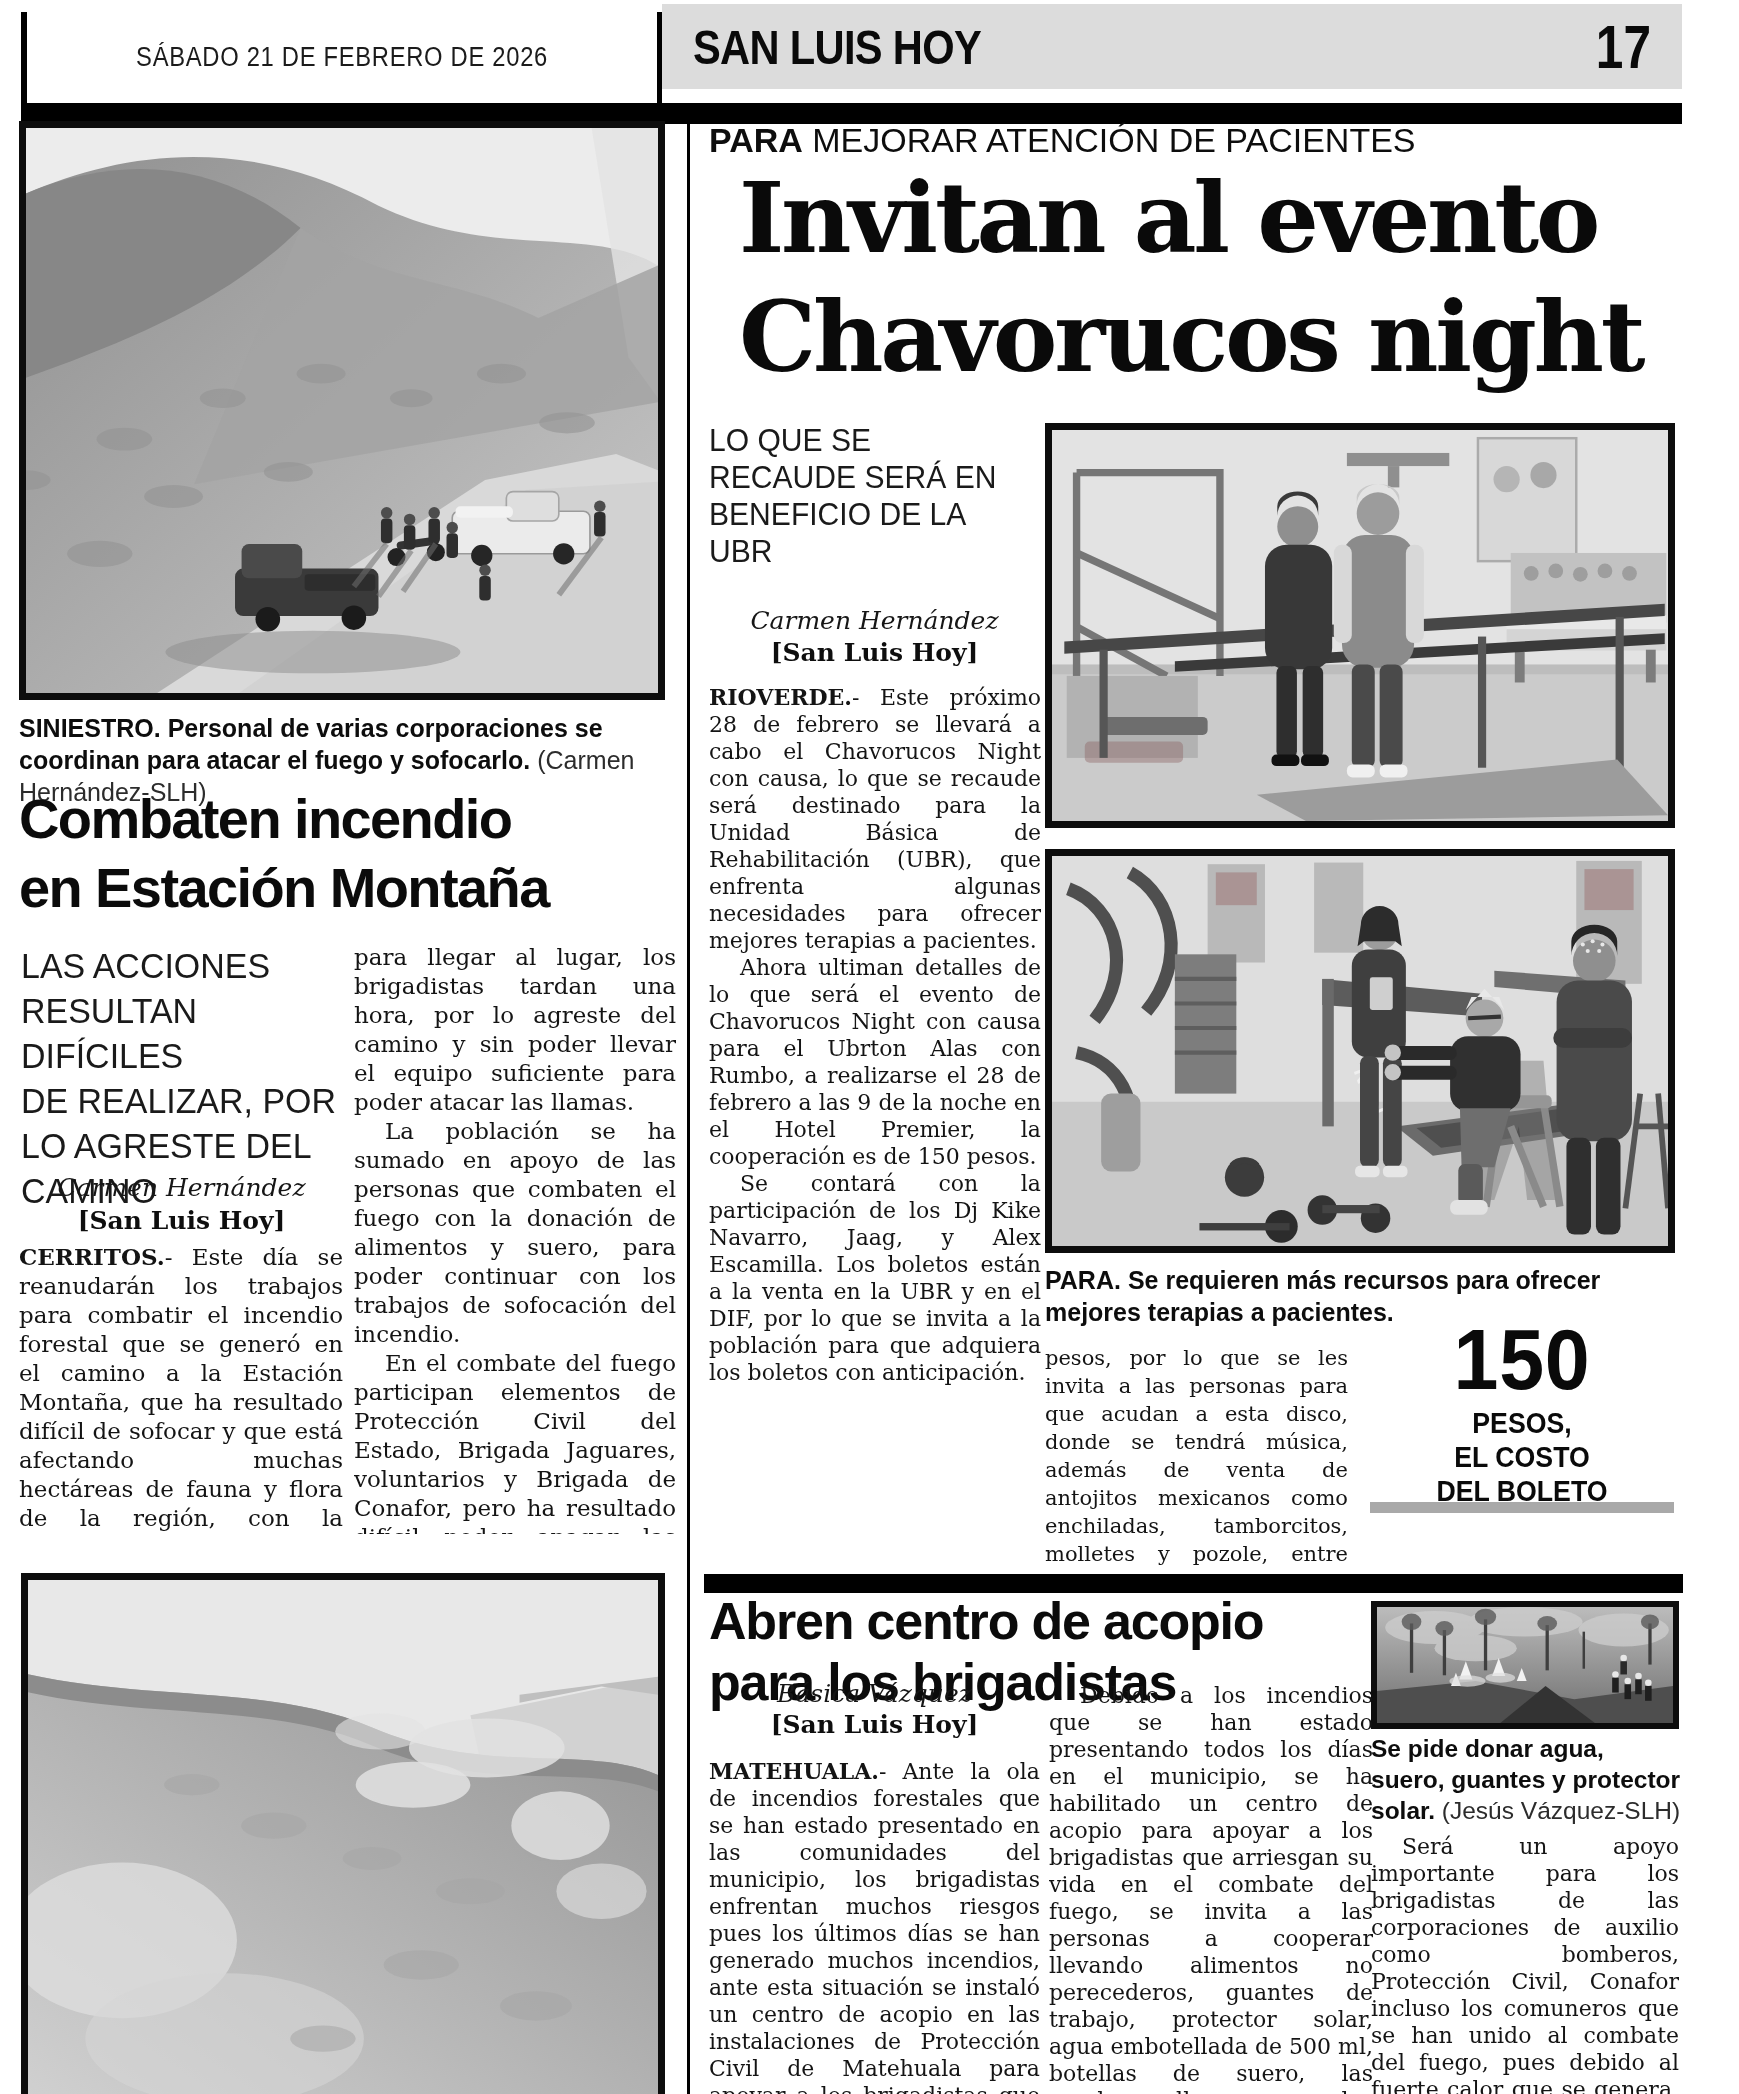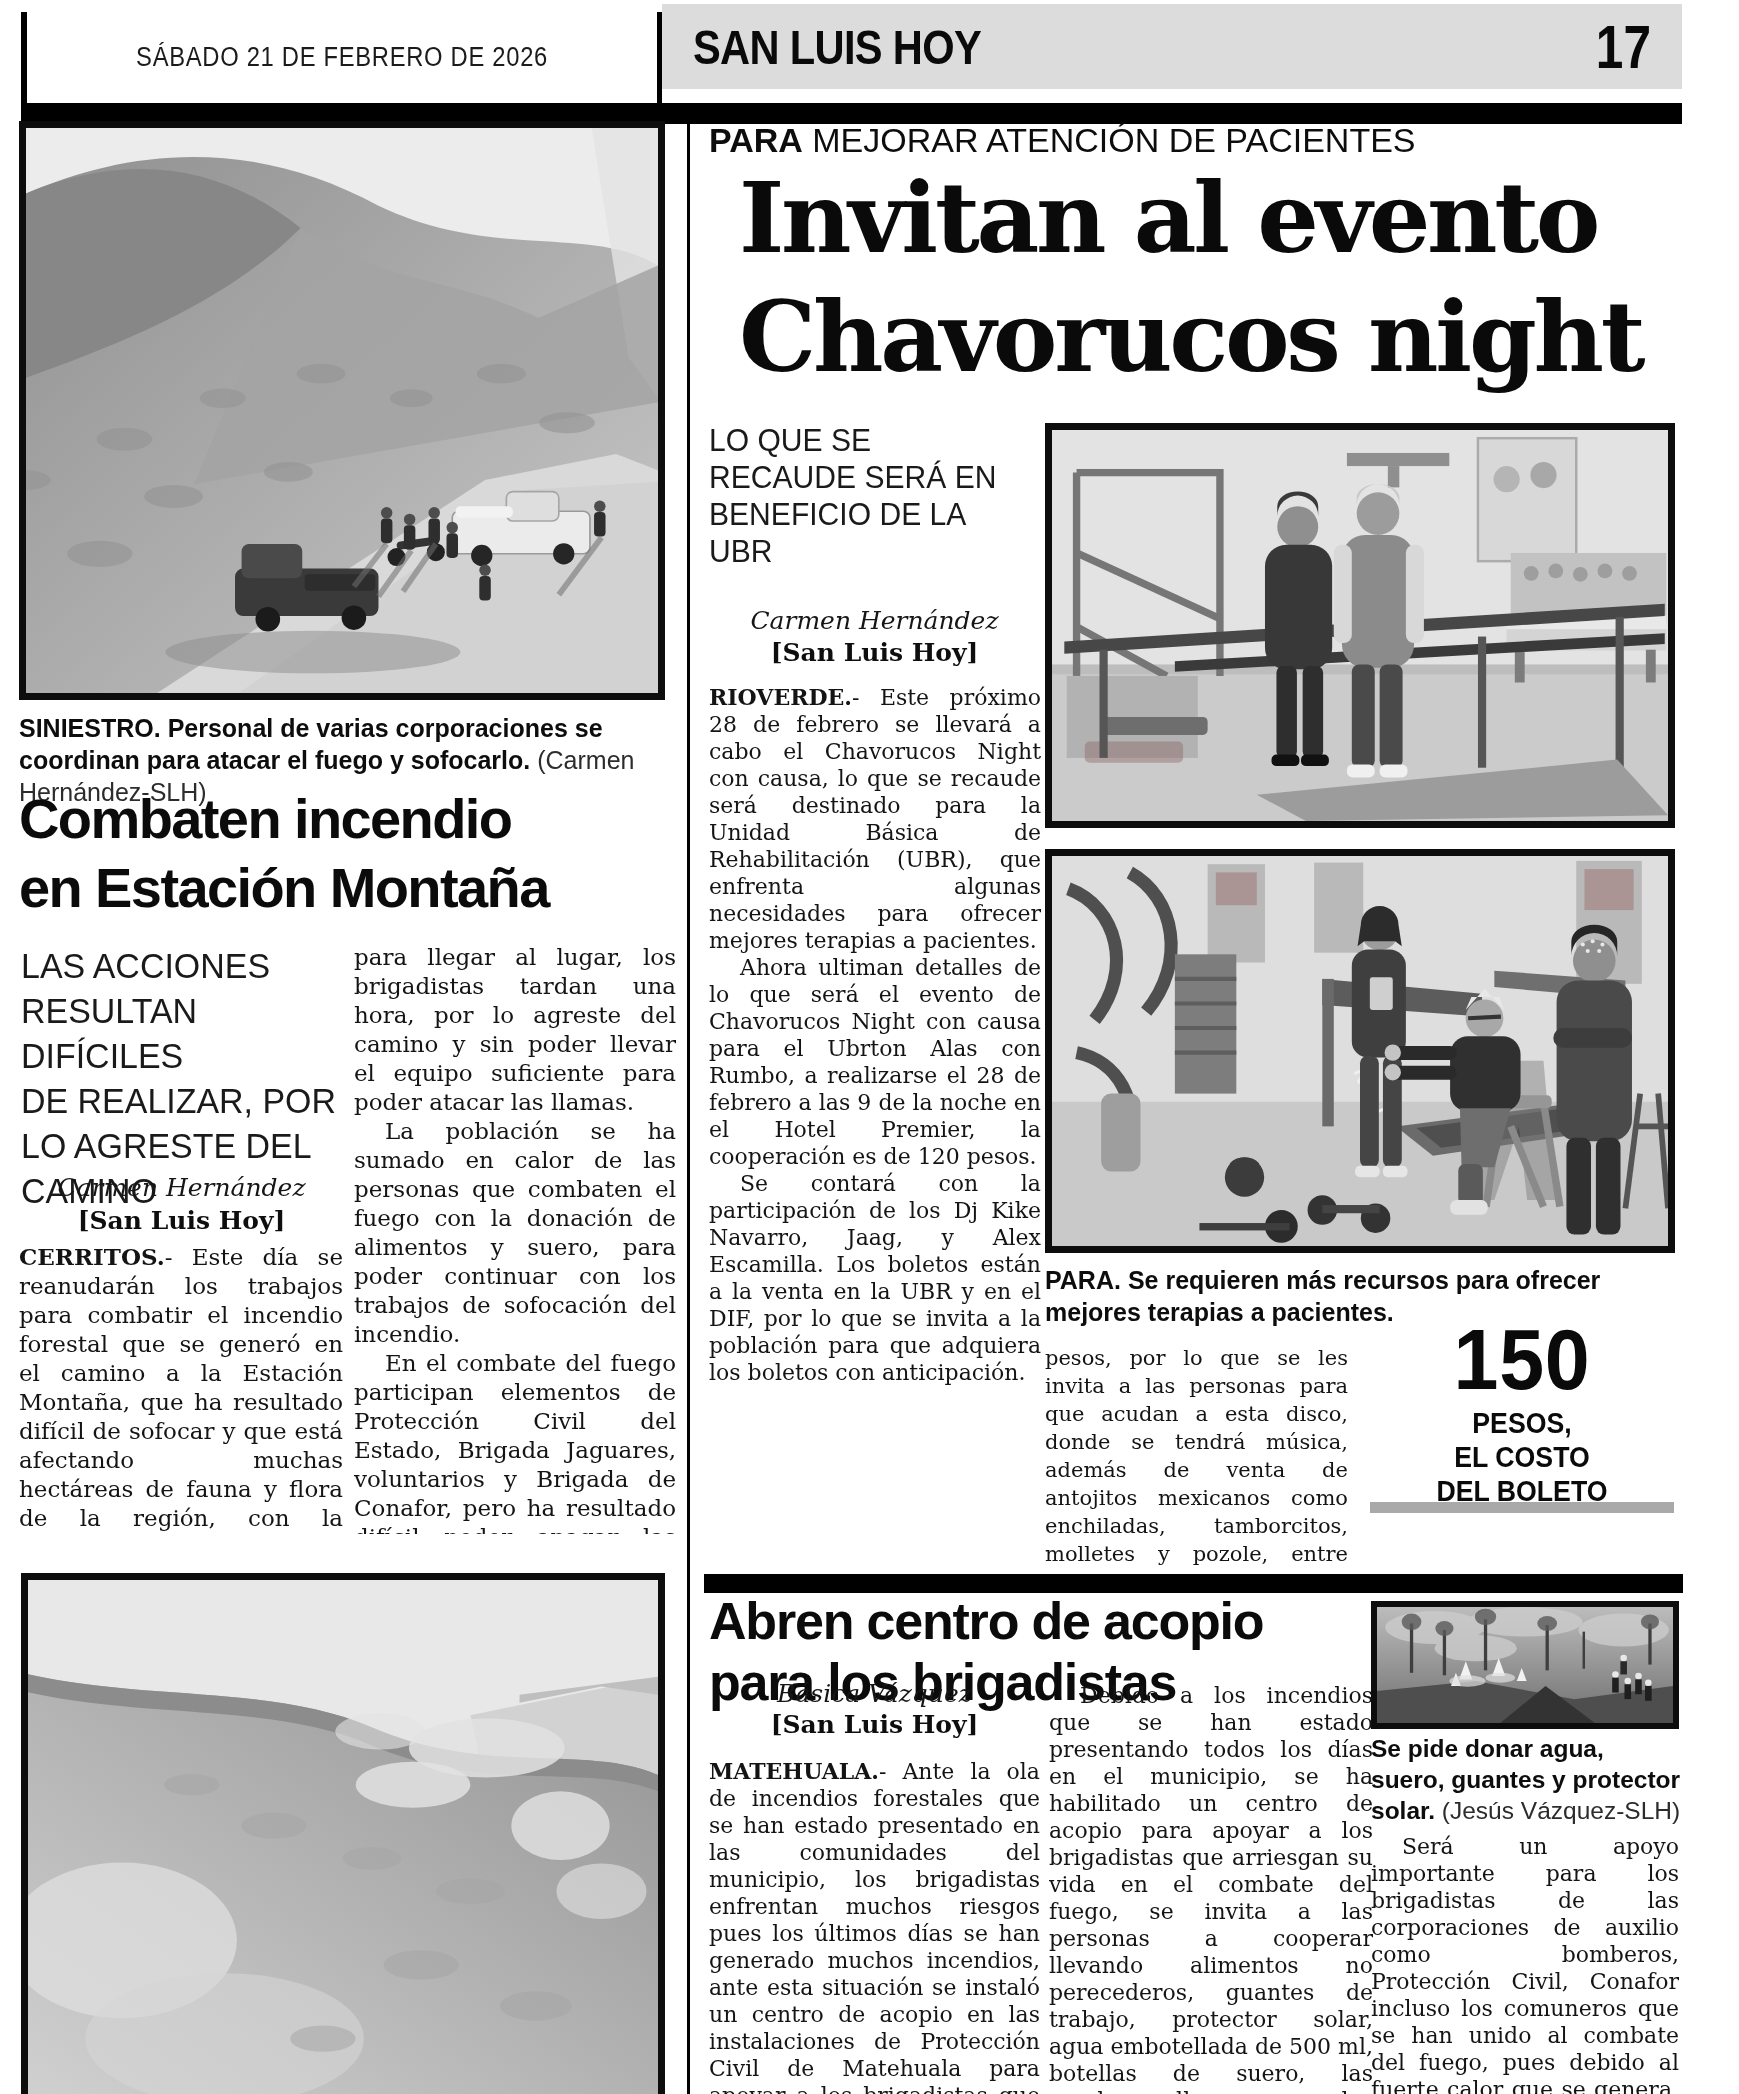--- a/index.html
+++ b/index.html
@@ -182,21 +182,21 @@
   <div class="abs by-author" style="left:20.5px;top:1173px;width:322px;">Carmen Hernández</div>
   <div class="abs by-source" style="left:20.5px;top:1206px;width:322px;">[San Luis Hoy]</div>
 
   <div class="abs bodytext" style="left:19px;top:1242px;width:324px;height:290px;">
     <p><span class="lead">CERRITOS.</span><span>- Este día se reanudarán los trabajos para combatir el incendio forestal que se generó en el camino a la Estación Montaña, que ha resultado difícil de sofocar y que está afectando muchas hectáreas de fauna y flora de la región, con la esperanza de que se pueda sofocar en su totalidad.</span></p>
 
   </div>
 
   <div class="abs bodytext" style="left:354px;top:943px;width:322px;height:591px;">
     <p>para llegar al lugar, los brigadistas tardan una hora, por lo agreste del camino y sin poder llevar el equipo suficiente para poder atacar las llamas.</p>
-    <p class="indent">La población se ha sumado en calor de las personas que combaten el fuego con la donación de alimentos y suero, para poder continuar con los trabajos de sofocación del incendio.</p>
+    <p class="indent">La población se ha sumado en apoyo de las personas que combaten el fuego con la donación de alimentos y suero, para poder continuar con los trabajos de sofocación del incendio.</p>
     <p class="indent">En el combate del fuego participan elementos de Protección Civil del Estado, Brigada Jaguares, voluntarios y Brigada de Conafor, pero ha resultado difícil poder apagar las llamas.</p>
 
   </div>
 
   <div class="abs black" style="left:687px;top:121px;width:3.3px;height:1974px;"></div>
 
   <div class="abs photo" style="left:21px;top:1573px;width:644px;height:530px;">
     <svg viewBox="0 0 769 630" preserveAspectRatio="none">
       <defs>
         <linearGradient id="p4g" x1="0" y1="1" x2="1" y2="0">
@@ -241,21 +241,21 @@
   <div class="abs subhead" style="left:709px;top:422px;width:332px;font-size:31px;line-height:37px;">LO QUE SE
 RECAUDE SERÁ EN
 BENEFICIO DE LA
 UBR</div>
 
   <div class="abs by-author" style="left:709px;top:606px;width:331px;">Carmen Hernández</div>
   <div class="abs by-source" style="left:709px;top:638px;width:331px;">[San Luis Hoy]</div>
 
   <div class="abs bodytext-sm" style="left:709px;top:684px;width:332px;height:849px;">
     <p><span class="lead">RIOVERDE.</span><span>- Este próximo 28 de febrero se llevará a cabo el Chavorucos Night con causa, lo que se recaude será destinado para la Unidad Básica de Rehabilitación (UBR), que enfrenta algunas necesidades para ofrecer mejores terapias a pacientes.</span></p>
-    <p class="indent">Ahora ultiman detalles de lo que será el evento de Chavorucos Night con causa para el Ubrton Alas con Rumbo, a realizarse el 28 de febrero a las 9 de la noche en el Hotel Premier, la cooperación es de 120 pesos.</p>
+    <p class="indent">Ahora ultiman detalles de lo que será el evento de Chavorucos Night con causa para el Ubrton Alas con Rumbo, a realizarse el 28 de febrero a las 9 de la noche en el Hotel Premier, la cooperación es de 150 pesos.</p>
     <p class="indent">Se contará con la participación de los Dj Kike Navarro, Jaag, y Alex Escamilla. Los boletos están a la venta en la UBR y en el DIF, por lo que se invita a la población para que adquiera los boletos con anticipación.</p>
 
   </div>
 
   <div class="abs photo" style="left:1045px;top:423px;width:630px;height:405px;">
     <svg viewBox="0 0 752 477" preserveAspectRatio="none">
       <rect width="752" height="477" fill="#e3e3e3"></rect>
       <rect y="295" width="752" height="182" fill="#cbcbcb"></rect>
       <rect y="286" width="752" height="12" fill="#bdbdbd"></rect>
       <rect x="360" y="28" width="125" height="16" fill="#8f8f8f"></rect>

